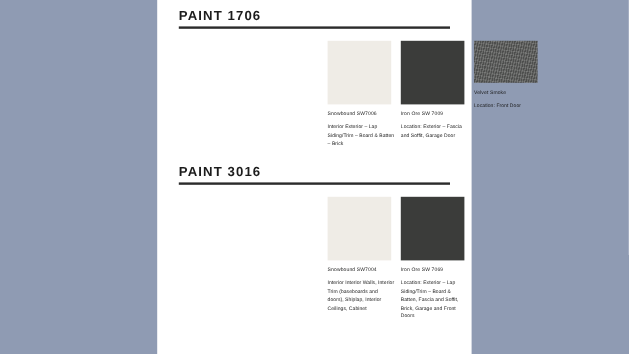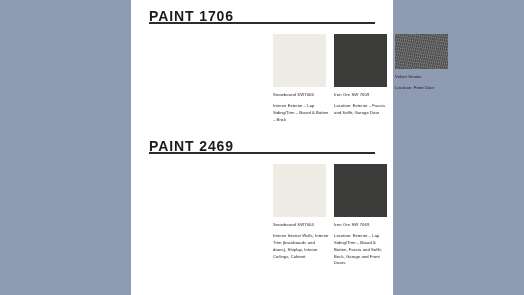--- a/index.html
+++ b/index.html
@@ -23,21 +23,21 @@
   }
   .section {
     position: absolute;
     left: 0;
     width: 262px;
   }
   .section-title {
     position: absolute;
     left: 18px;
     top: 0;
-    font-size: 14px;
+    font-size: 11px;
     font-weight: bold;
     letter-spacing: 0.9px;
     color: #1c1c1c;
     font-family: "Liberation Sans", sans-serif;
   }
   .rule {
     position: absolute;
     left: 18px;
     top: 14px;
     width: 226px;
@@ -108,21 +108,21 @@
       <div class="swatch-col" style="left:264px;">
         <div class="swatch velvet-smoke" style="height:35px;"></div>
         <div class="swatch-name">Velvet Smoke</div>
         <div class="swatch-desc">Location: Front Door</div>
       </div>
 
     </div>
   </div>
 
   <div class="section" style="top:138px;">
-    <div class="section-title">PAINT 2469</div>
+    <div class="section-title">PAINT 3016</div>
     <div class="rule"></div>
 
     <div class="swatch-group">
 
       <div class="swatch-col" style="left:142px;">
         <div class="swatch" style="background:#efece6;"></div>
         <div class="swatch-name">Snowbound SW7004</div>
         <div class="swatch-desc">Interior Interior Walls, Interior Trim (baseboards and doors), Shiplap, Interior Ceilings, Cabinet</div>
       </div>
 

